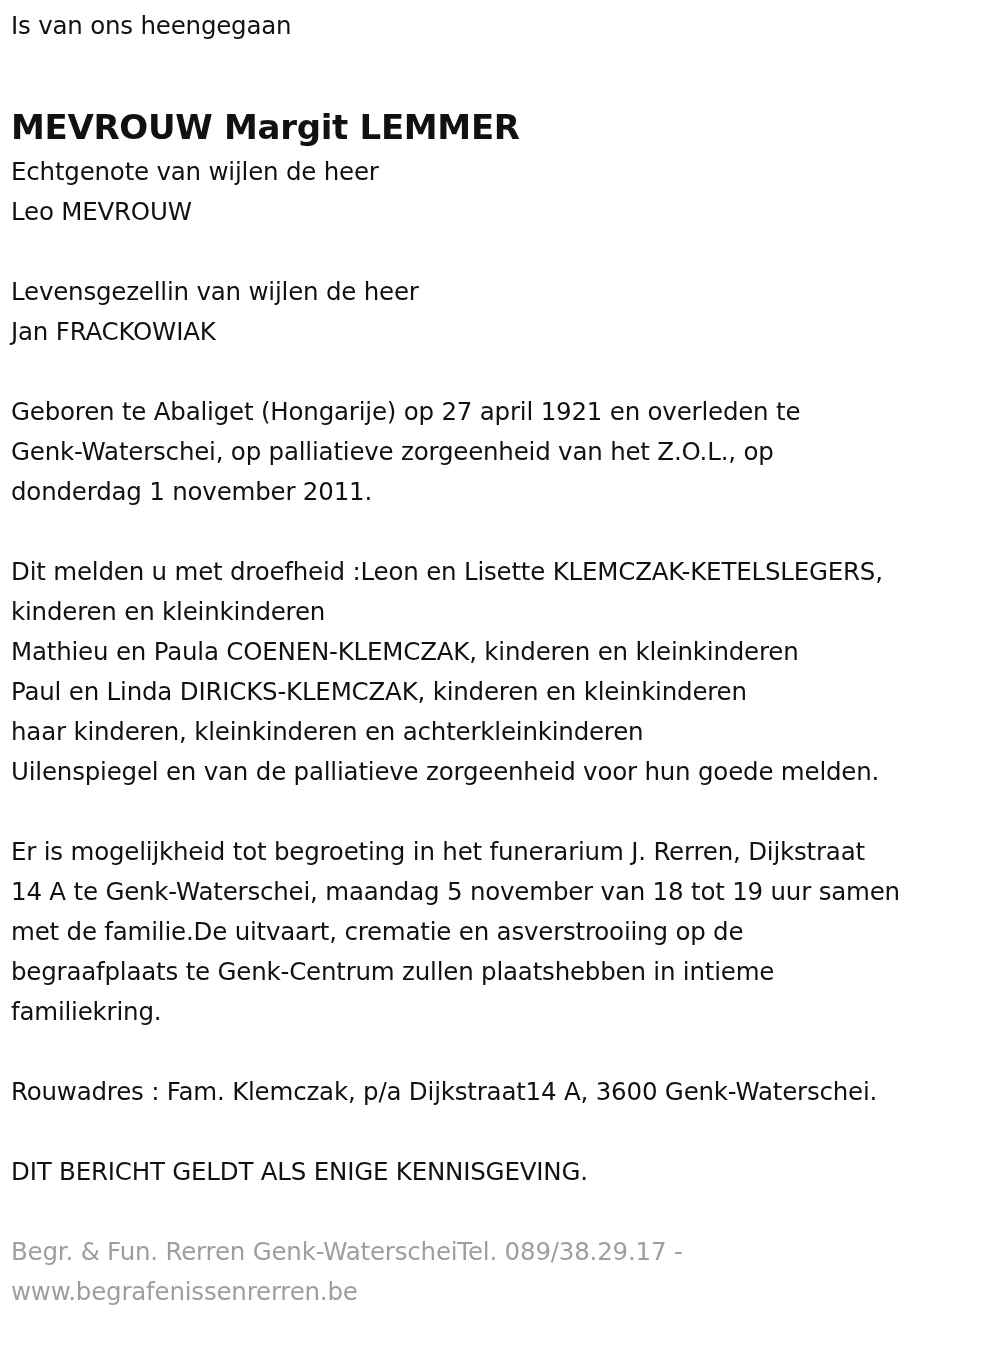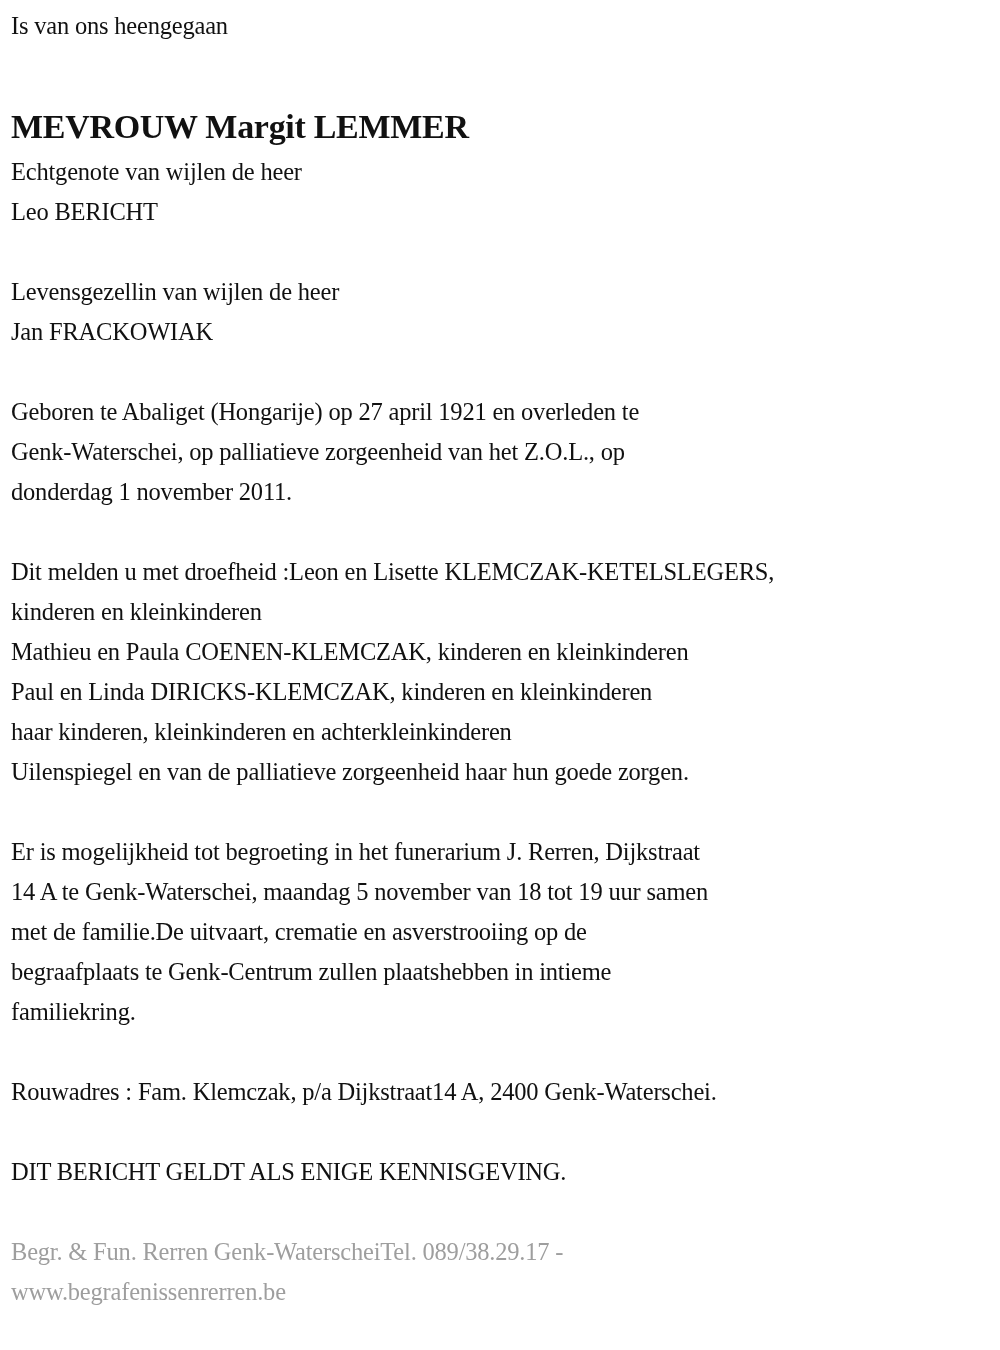--- a/index.html
+++ b/index.html
@@ -10,21 +10,20 @@
     body {
       width: 1000px;
       height: 1350px;
       overflow: hidden;
       font-family: "DejaVu Sans", sans-serif;
       color: #111111;
     }
     .page {
       position: relative;
       padding: 6px 12px 0 11px;
-      font-family: Liberation Serif, serif;
     }
     .line {
       font-size: 24.5px;
       line-height: 40px;
       white-space: nowrap;
       letter-spacing: -0.2px;
     }
     .gap {
       height: 40px;
     }
@@ -49,54 +48,54 @@
 <body>
 
 <div class="page">
 
   <div class="line">Is van ons heengegaan</div>
   <div class="gap"></div>
 
   <div class="title">MEVROUW Margit LEMMER</div>
 
   <div class="line">Echtgenote van wijlen de heer</div>
-  <div class="line">Leo BERICHT</div>
+  <div class="line">Leo MEVROUW</div>
   <div class="gap"></div>
 
   <div class="line">Levensgezellin van wijlen de heer</div>
   <div class="line">Jan FRACKOWIAK</div>
   <div class="gap"></div>
 
   <div>
     <div class="line">Geboren te Abaliget (Hongarije) op 27 april 1921 en overleden te</div>
     <div class="line">Genk-Waterschei, op palliatieve zorgeenheid van het Z.O.L., op</div>
     <div class="line">donderdag 1 november 2011.</div>
   </div>
   <div class="gap"></div>
 
   <div>
     <div class="line">Dit melden u met droefheid :Leon en Lisette KLEMCZAK-KETELSLEGERS,</div>
     <div class="line">kinderen en kleinkinderen</div>
     <div class="line">Mathieu en Paula COENEN-KLEMCZAK, kinderen en kleinkinderen</div>
     <div class="line">Paul en Linda DIRICKS-KLEMCZAK, kinderen en kleinkinderen</div>
     <div class="line">haar kinderen, kleinkinderen en achterkleinkinderen</div>
-    <div class="line">Uilenspiegel en van de palliatieve zorgeenheid haar hun goede zorgen.</div>
+    <div class="line">Uilenspiegel en van de palliatieve zorgeenheid voor hun goede melden.</div>
   </div>
   <div class="gap"></div>
 
   <div>
     <div class="line">Er is mogelijkheid tot begroeting in het funerarium J. Rerren, Dijkstraat</div>
     <div class="line">14 A te Genk-Waterschei, maandag 5 november van 18 tot 19 uur samen</div>
     <div class="line">met de familie.De uitvaart, crematie en asverstrooiing op de</div>
     <div class="line">begraafplaats te Genk-Centrum zullen plaatshebben in intieme</div>
     <div class="line">familiekring.</div>
   </div>
   <div class="gap"></div>
 
-  <div class="line">Rouwadres : Fam. Klemczak, p/a Dijkstraat14 A, 2400 Genk-Waterschei.</div>
+  <div class="line">Rouwadres : Fam. Klemczak, p/a Dijkstraat14 A, 3600 Genk-Waterschei.</div>
   <div class="gap"></div>
 
   <div class="line">DIT BERICHT GELDT ALS ENIGE KENNISGEVING.</div>
   <div class="gap"></div>
 
   <div class="footer">
     <div class="line">Begr. &amp; Fun. Rerren Genk-WaterscheiTel. 089/38.29.17 -</div>
     <div class="line"><a>www.begrafenissenrerren.be</a></div>
   </div>
 

